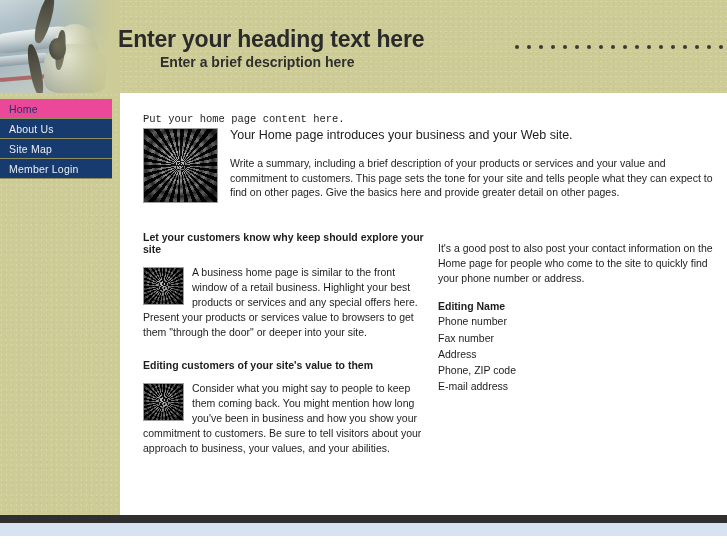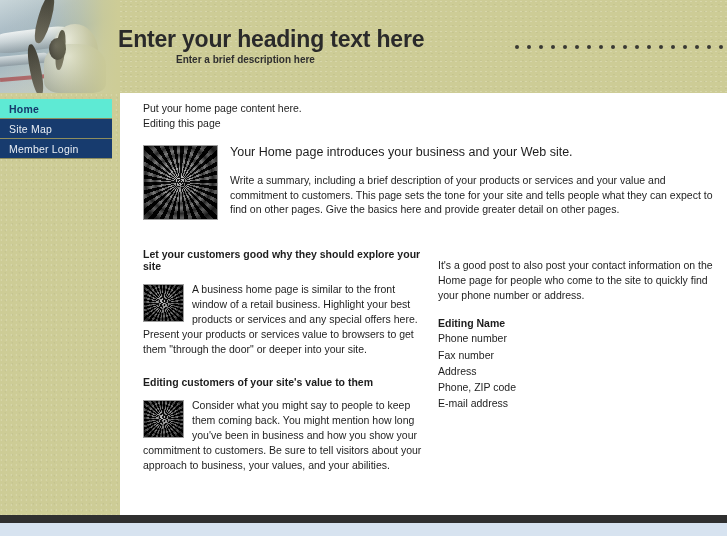--- a/index.html
+++ b/index.html
@@ -139,22 +139,22 @@
     position: absolute;
     left: 118px; top: 26px;
     font-size: 23px;
     font-weight: bold;
     color: #2a2a2a;
     letter-spacing: -0.2px;
     white-space: nowrap;
   }
   #description-text {
     position: absolute;
-    left: 176px; top: 54px;
-    font-size: 10px;
+    left: 160px; top: 54px;
+    font-size: 14px;
     font-weight: bold;
     color: #2f2f2f;
     white-space: nowrap;
     text-align: center;
   }
   #dot-row {
     position: absolute;
     left: 515px; top: 45px;
     display: flex;
     gap: 8px;
@@ -194,39 +194,40 @@
     color: #e9eef4;
     background: #173b6e;
     border-bottom: 1.5px solid #8e8d5e;
     cursor: pointer;
     letter-spacing: .2px;
     box-sizing: border-box;
     overflow: hidden;
     white-space: nowrap;
   }
   .nav-item.active {
-    background: #5eead4;
+    background: #ec4899;
     color: #16386b;
-    font-weight: bold;
+    font-weight: normal;
   }
 
   
   #content {
     position: absolute;
     left: 120px; top: 93px;
     width: 607px;
     height: 422px;
     background: #ffffff;
     box-sizing: border-box;
     padding: 9px 12px 0 12px;
   }
   .tiny-note {
     font-size: 10.5px;
     color: #1d1d1d;
-    margin: 0 0 3px 11px;
+    margin: 11px 0 3px 11px;
+    font-family: Liberation Mono, monospace;
   }
   #page-title {
     font-size: 17px;
     color: #2257a8;
     font-weight: normal;
     margin: 0 0 2px 11px;
     letter-spacing: -0.1px;
   }
   #editing-note {
     font-size: 10.5px;
@@ -390,40 +391,40 @@
         <span class="dot"></span>
         <span class="dot"></span>
         <span class="dot"></span>
       </div>
   </div>
 
   <div id="left-col">
     <div id="left-col-texture"></div>
     <nav id="nav">
         <div class="nav-item active">Home</div>
+        <div class="nav-item">About Us</div>
         <div class="nav-item">Site Map</div>
         <div class="nav-item">Member Login</div>
       </nav>
   </div>
 
   <main id="content">
 
     <p class="tiny-note">Put your home page content here.</p>
-    <p id="editing-note">Editing this page</p>
 
     <section id="intro-block">
       <div id="intro-img" class="gear-img"></div>
       <p id="intro-lead">Your Home page introduces your business and your Web site.</p>
       <p id="intro-body">Write a summary, including a brief description of your products or services and your value and commitment to customers. This page sets the tone for your site and tells people what they can expect to find on other pages. Give the basics here and provide greater detail on other pages.</p>
     </section>
 
     <section id="lower">
 
       <div id="col-left">
-        <h2 class="sub-heading">Let your customers good why they should explore your site</h2>
+        <h2 class="sub-heading">Let your customers know why keep should explore your site</h2>
         <div class="wrap-block">
           <div class="thumb gear-img"></div>
           <p class="wrap-text">A business home page is similar to the front window of a retail business. Highlight your best products or services and any special offers here. Present your products or services value to browsers to get them "through the door" or deeper into your site.</p>
         </div>
 
         <h2 class="sub-heading">Editing customers of your site's value to them</h2>
         <div class="wrap-block">
           <div class="thumb gear-img"></div>
           <p class="wrap-text">Consider what you might say to people to keep them coming back. You might mention how long you've been in business and how you show your commitment to customers. Be sure to tell visitors about your approach to business, your values, and your abilities.</p>
         </div>

